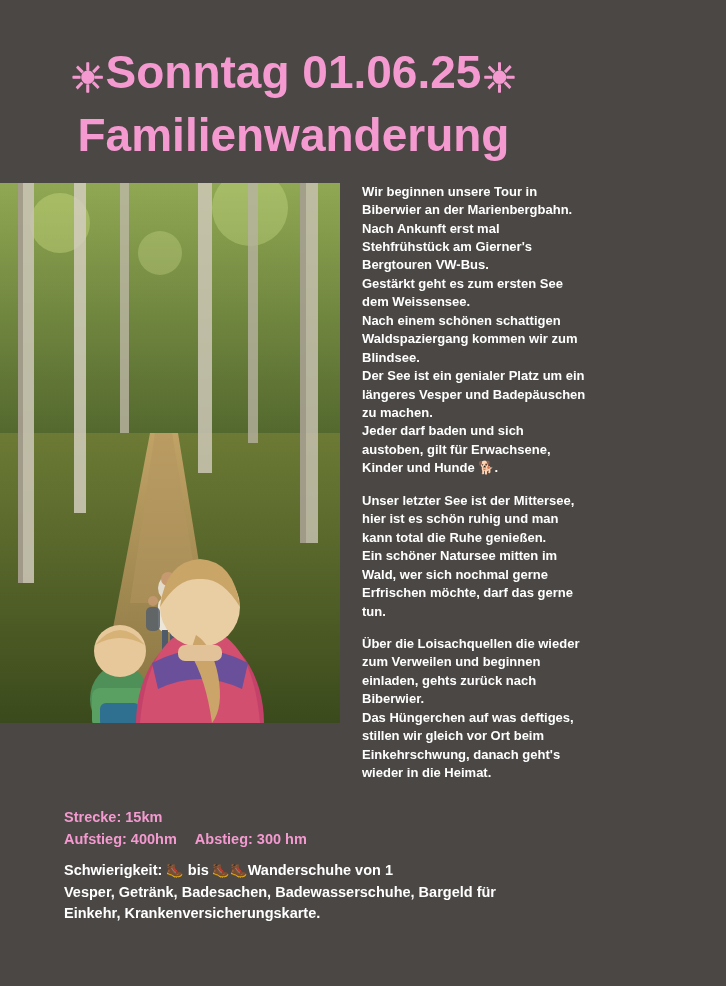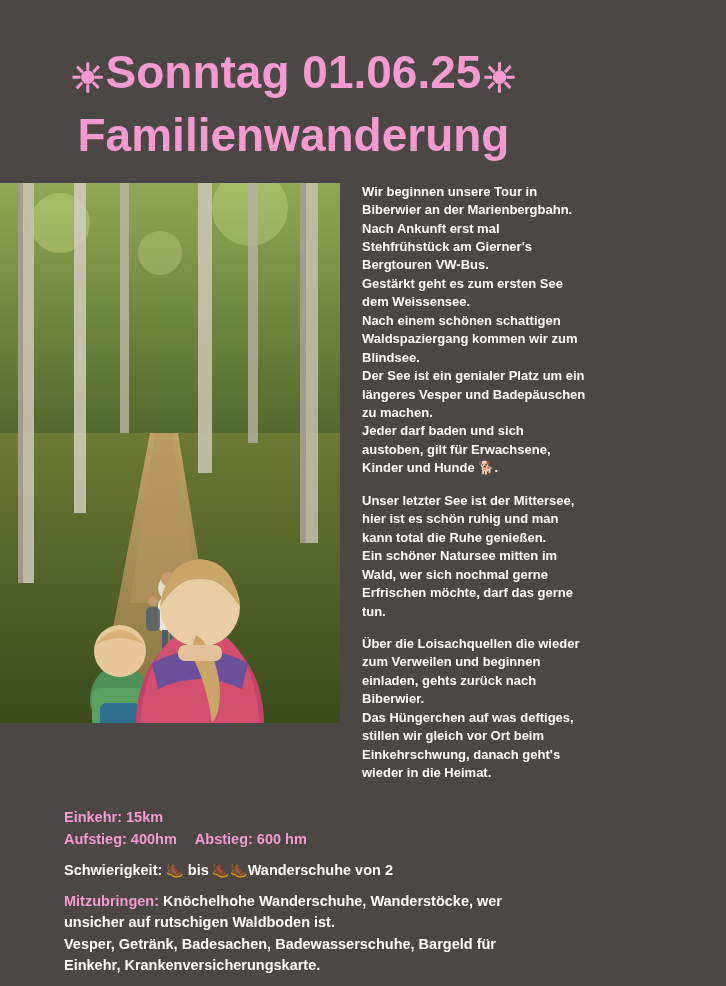--- a/index.html
+++ b/index.html
@@ -196,30 +196,26 @@
 Der See ist ein genialer Platz um ein längeres Vesper und Badepäuschen zu machen.
 Jeder darf baden und sich austoben, gilt für Erwachsene, Kinder und Hunde 🐕.</p>
       <p style="white-space: pre-line;">Unser letzter See ist der Mittersee, hier ist es schön ruhig und man kann total die Ruhe genießen.
 Ein schöner Natursee mitten im Wald, wer sich nochmal gerne Erfrischen möchte, darf das gerne tun.</p>
       <p style="white-space: pre-line;">Über die Loisachquellen die wieder zum Verweilen und beginnen einladen, gehts zurück nach Biberwier.
 Das Hüngerchen auf was deftiges, stillen wir gleich vor Ort beim Einkehrschwung, danach geht's wieder in die Heimat.</p>
     </div>
   </div>
 
   <div class="details">
-    <div class="row pink">Einkehr: 15km</div>
+    <div class="row pink">Strecke: 15km</div>
     <div class="row pink">
-      <span>Aufstieg: 400hm</span><span class="spacer-inline"></span><span>Abstieg: 600 hm</span>
+      <span>Aufstieg: 400hm</span><span class="spacer-inline"></span><span>Abstieg: 300 hm</span>
     </div>
     <div class="row gap">
       <span>Schwierigkeit:</span>
       <span class="shoe">🥾</span>
       <span>bis</span>
-      <span class="shoe">🥾🥾</span><span>Wanderschuhe von 2</span>
-    </div>
-    <div class="row gap">
-      <span class="pink">Mitzubringen:</span>
-      <span>Knöchelhohe Wanderschuhe, Wanderstöcke,  wer unsicher auf rutschigen Waldboden ist.</span>
+      <span class="shoe">🥾🥾</span><span>Wanderschuhe von 1</span>
     </div>
     <div class="row">Vesper, Getränk, Badesachen, Badewasserschuhe, Bargeld für Einkehr, Krankenversicherungskarte.</div>
   </div>
 
 </div>
 
 </body></html>

